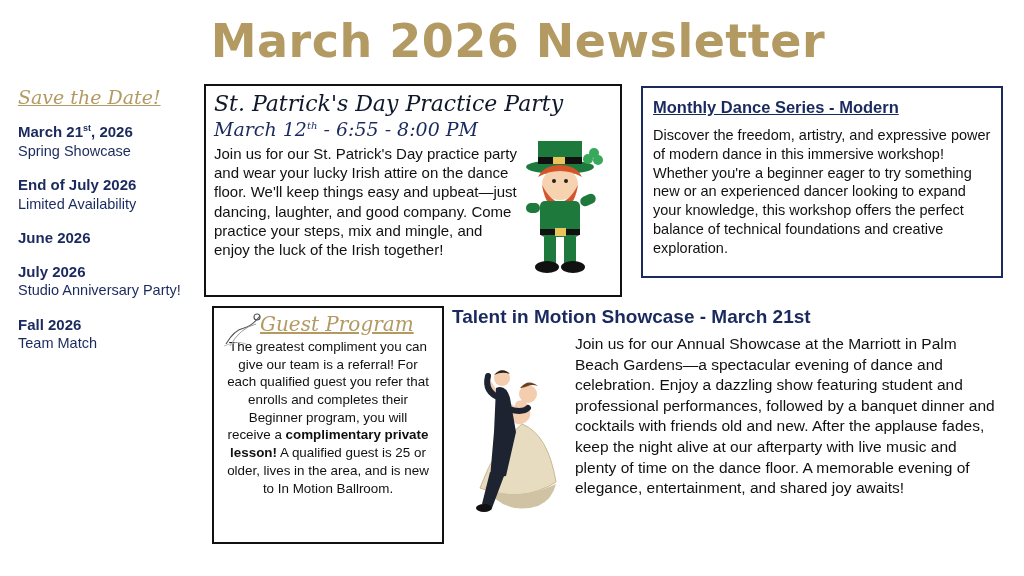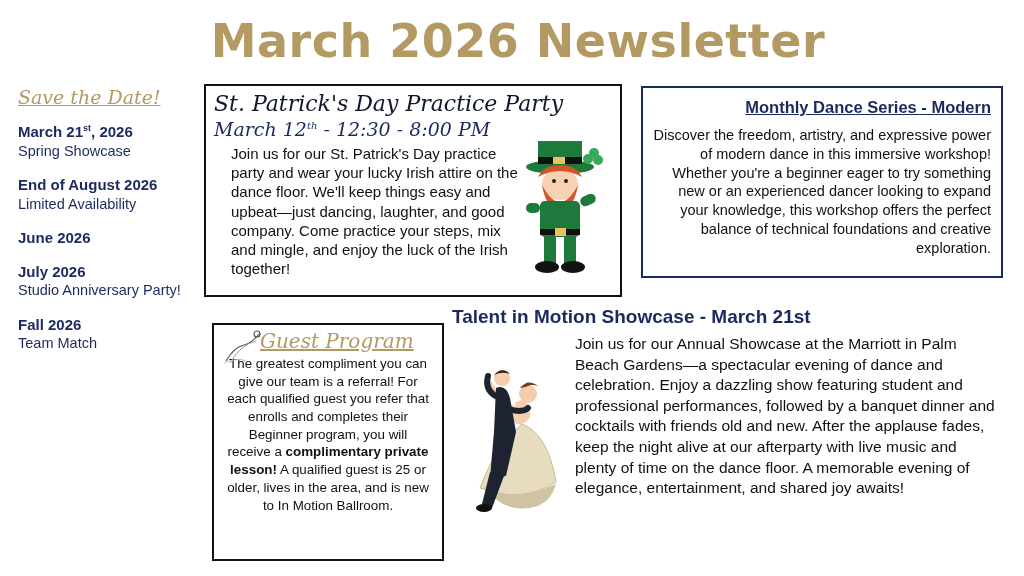--- a/index.html
+++ b/index.html
@@ -92,21 +92,21 @@
     font-size: 19px;
     color: #1b2a5e;
     padding: 2px 0 0 8px;
     white-space: nowrap;
   }
   .stpat-sub sup { font-size: 10px; vertical-align: super; }
   .stpat-body {
     font-size: 15px;
     line-height: 1.28;
     color: #111;
-    padding: 4px 8px 0 25px;
+    padding: 4px 8px 0 8px;
     width: 320px;
     box-sizing: border-box;
   }
   .leprechaun {
     position: absolute;
     right: 4px;
     bottom: 16px;
     width: 112px;
     height: 150px;
   }
@@ -114,21 +114,21 @@
   
   .modern-box {
     position: absolute;
     left: 641px;
     top: 86px;
     width: 362px;
     height: 192px;
     border: 2px solid #1b2a5e;
     box-sizing: border-box;
     padding: 8px 10px;
-    text-align: right;
+    text-align: left;
   }
   .modern-title {
     color: #1b2a5e;
     font-weight: bold;
     font-size: 16.5px;
     text-decoration: underline;
     line-height: 1.45;
   }
   .modern-body {
     margin-top: 6px;
@@ -141,21 +141,20 @@
   .guest-box {
     position: absolute;
     left: 212px;
     top: 306px;
     width: 232px;
     height: 238px;
     border: 2px solid #111;
     box-sizing: border-box;
     text-align: center;
     overflow: hidden;
-    margin-top: 17px;
   }
   .guest-title {
     font-family: "DejaVu Serif", serif;
     font-style: italic;
     font-size: 20px;
     color: #b39a62;
     text-decoration: underline;
     padding-top: 4px;
     padding-left: 46px;
     text-align: left;
@@ -213,21 +212,21 @@
     <div class="save-head">Save the Date!</div>
 
     <div class="save-item">
       <div class="d">
         <span>March 21</span><sup>st</sup><span>, 2026</span>
       </div>
       <div class="t">Spring Showcase</div>
     </div>
 
     <div class="save-item">
-      <div class="d">End of August 2026</div>
+      <div class="d">End of July 2026</div>
       <div class="t">Limited Availability</div>
     </div>
 
     <div class="save-item">
       <div class="d">June 2026</div>
     </div>
 
     <div class="save-item">
       <div class="d">July 2026</div>
       <div class="t">Studio Anniversary Party!</div>
@@ -235,21 +234,21 @@
 
     <div class="save-item">
       <div class="d">Fall 2026</div>
       <div class="t">Team Match</div>
     </div>
   </div>
 
   <div class="stpat-box">
     <div class="stpat-title">St. Patrick's Day Practice Party</div>
     <div class="stpat-sub">
-      <span>March 12</span><sup>th</sup><span> -  12:30 - 8:00 PM</span>
+      <span>March 12</span><sup>th</sup><span> -  6:55 - 8:00 PM</span>
     </div>
     <div class="stpat-body">Join us for our St. Patrick's Day practice party and wear your lucky Irish attire on the dance floor. We'll keep things easy and upbeat—just dancing, laughter, and good company. Come practice your steps, mix and mingle, and enjoy the luck of the Irish together!</div>
 
     <svg class="leprechaun" viewBox="0 0 112 150">
 
       <ellipse cx="56" cy="38" rx="34" ry="7" fill="#1e7a3c"></ellipse>
       <rect x="34" y="12" width="44" height="26" fill="#1e7a3c"></rect>
       <rect x="34" y="28" width="44" height="7" fill="#111"></rect>
       <rect x="49" y="28" width="12" height="7" fill="#e8c45a"></rect>
 

